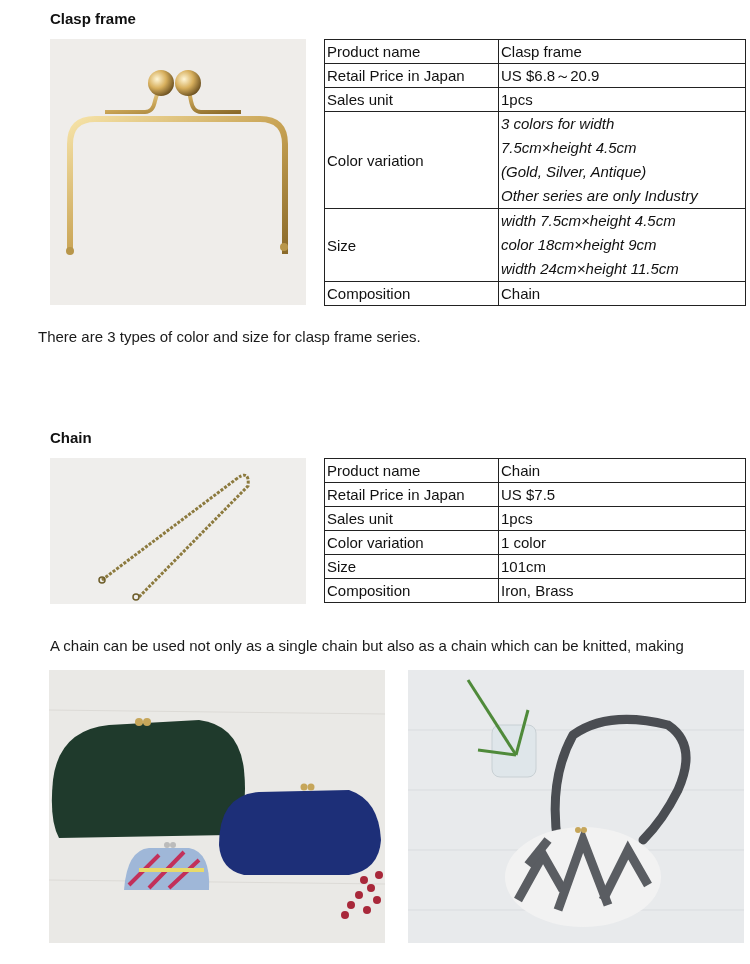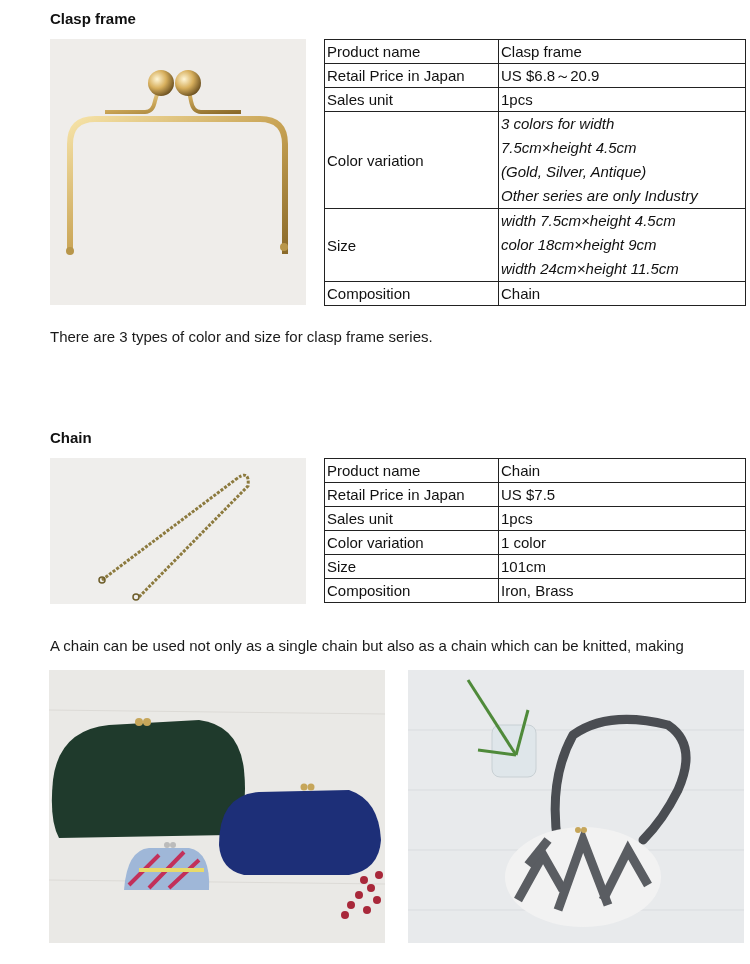--- a/index.html
+++ b/index.html
@@ -84,21 +84,21 @@
       <span>width 24cm×height 11.5cm</span>
     </td>
   </tr>
   <tr>
     <td class="label">Composition</td>
     <td>Chain</td>
   </tr>
 </tbody>
   </table>
 
-<div class="abs body-text" style="left:50px; top:325px; width:690px;">
+<div class="abs body-text" style="left:38px; top:325px; width:690px;">
   <div>There are 3 types of color and size for clasp frame series.</div>
 </div>
 
 <div class="abs heading" style="left:50px; top:429px;">Chain</div>
 
 <div class="photo" style="left:50px; top:458px; width:256px; height:146px; background:#efeeec;">
   <svg width="256" height="146" viewBox="0 0 256 146">
     <path d="M52 122 L185 22 Q200 10 198 28 L88 140" stroke="#8c7a3e" stroke-width="3" stroke-dasharray="3 1.5" fill="none"></path>
     <circle cx="52" cy="122" r="3" fill="none" stroke="#6d5d2a" stroke-width="1.5"></circle>
     <circle cx="86" cy="139" r="3" fill="none" stroke="#6d5d2a" stroke-width="1.5"></circle>

